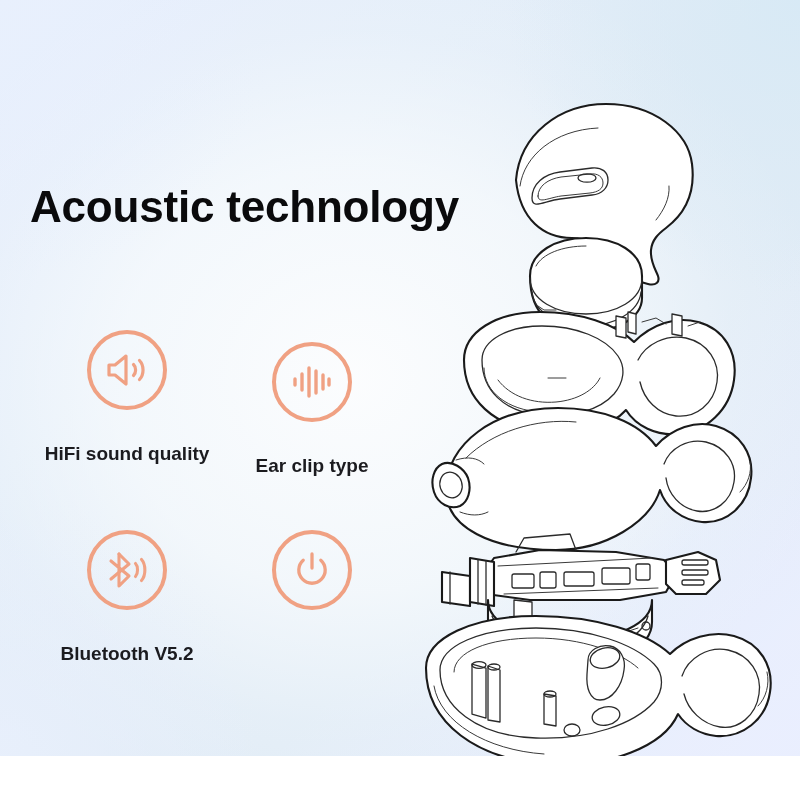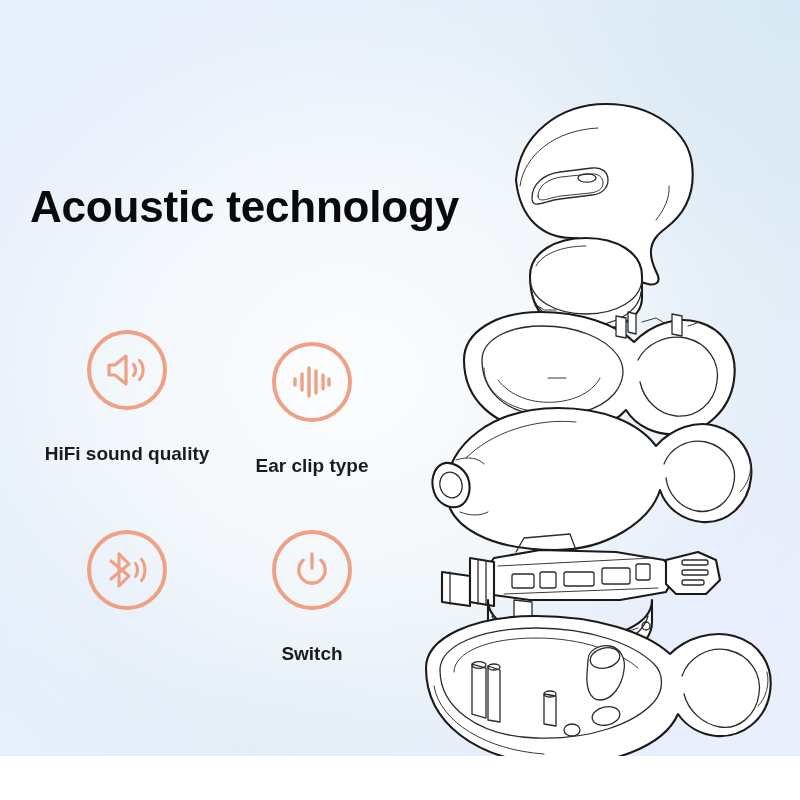--- a/index.html
+++ b/index.html
@@ -146,32 +146,32 @@
       <div class="icon-circle">
         <svg width="46" height="42" viewBox="0 0 46 42">
           <g fill="none" stroke="#f0a183" stroke-width="3.1" stroke-linejoin="round" stroke-linecap="round">
             <path d="M15 5 L15 37 L25 27 L7 12"></path>
             <path d="M7 30 L25 15 L15 5"></path>
             <path d="M31.5 14.5 C34.2 17.3 34.2 24.7 31.5 27.5"></path>
             <path d="M37.5 10.5 C42 15.5 42 26.5 37.5 31.5"></path>
           </g>
         </svg>
       </div>
+      <div class="feature-label">Bluetooth V5.2</div>
     </div>
 
     <div class="feature f3">
       <div class="icon-circle">
         <svg width="42" height="42" viewBox="0 0 42 42">
           <g fill="none" stroke="#f0a183" stroke-width="3.3" stroke-linecap="round">
             <path d="M12.2 11.2 A13.2 13.2 0 1 0 29.8 11.2"></path>
             <line x1="21" y1="5" x2="21" y2="19"></line>
           </g>
         </svg>
       </div>
-      <div class="feature-label">Switch</div>
     </div>
   </div>
 
   <div class="product">
     <svg viewBox="0 0 380 700" preserveAspectRatio="xMidYMid meet">
 
       <g>
         <path class="pt-stroke" d="M96 120
                  C100 74, 140 44, 186 44
                  C234 44, 268 72, 272 104

